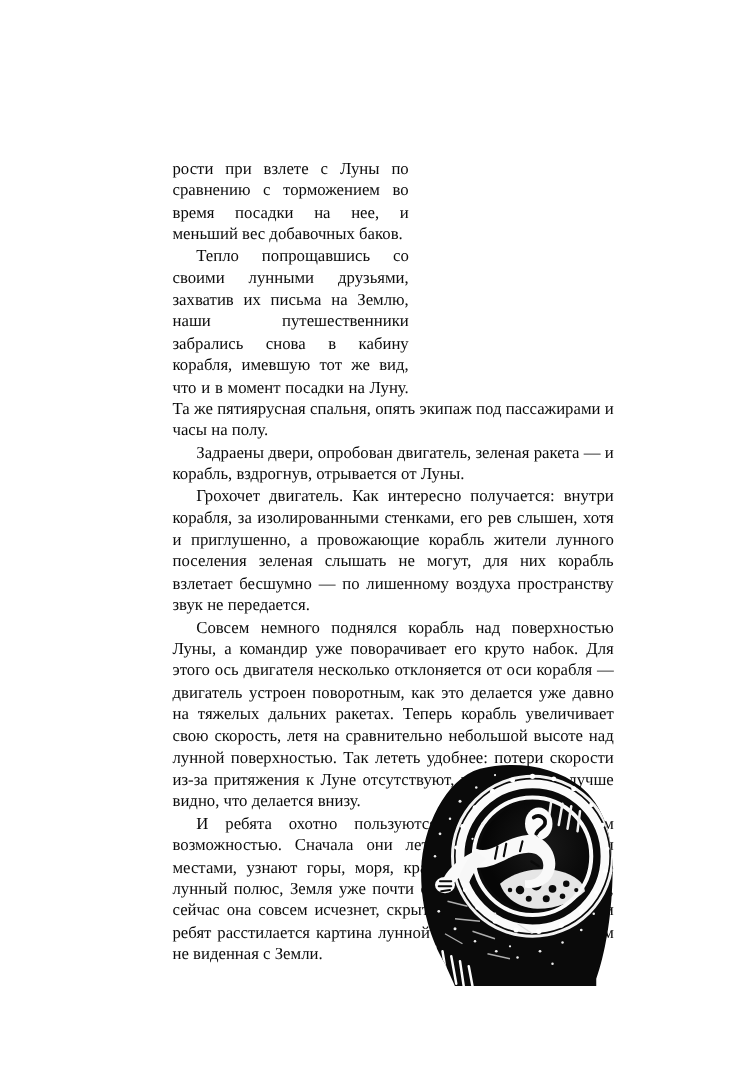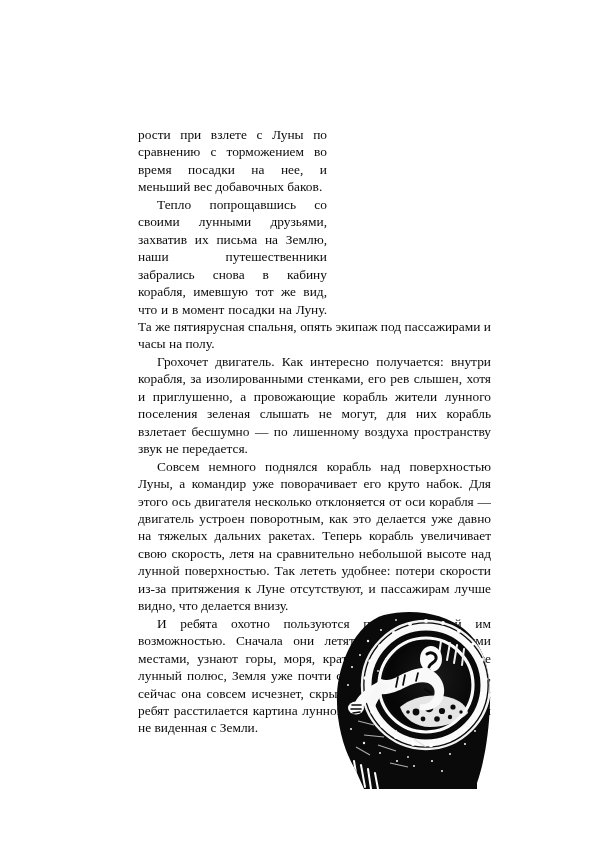--- a/index.html
+++ b/index.html
@@ -74,20 +74,21 @@
 <body>
 
 <div id="page">
 
   <div id="text-column" class="clearfix">
 
     <div id="illustration-float"></div>
 
     <p class="para">рости при взлете с Луны по сравнению с торможением во время посадки на нее, и меньший вес добавочных баков.</p>
     <p class="para indent">Тепло попрощавшись со своими лунными друзьями, захватив их письма на Землю, наши путешественники забрались снова в кабину корабля, имевшую тот же вид, что и в момент посадки на Луну. Та же пятиярусная спальня, опять экипаж под пассажирами и часы на полу.</p>
+    <p class="para indent">Задраены двери, опробован двигатель, зеленая ракета — и корабль, вздрогнув, отрывается от Луны.</p>
     <p class="para indent">Грохочет двигатель. Как интересно получается: внутри корабля, за изолированными стенками, его рев слышен, хотя и приглушенно, а провожающие корабль жители лунного поселения зеленая слышать не могут, для них корабль взлетает бесшумно — по лишенному воздуха пространству звук не передается.</p>
     <p class="para indent">Совсем немного поднялся корабль над поверхностью Луны, а командир уже поворачивает его круто набок. Для этого ось двигателя несколько отклоняется от оси корабля — двигатель устроен поворотным, как это делается уже давно на тяжелых дальних ракетах. Теперь корабль увеличивает свою скорость, летя на сравнительно небольшой высоте над лунной поверхностью. Так лететь удобнее: потери скорости из-за притяжения к Луне отсутствуют, и пассажирам лучше видно, что делается внизу.</p>
     <p class="para indent">И ребята охотно пользуются предоставляемой им возможностью. Сначала они летят над уже знакомыми местами, узнают горы, моря, кратеры. Но вот все ближе лунный полюс, Земля уже почти скрывается за горизонтом, сейчас она совсем исчезнет, скрытая Луной. Перед глазами ребят расстилается картина лунной поверхности, еще никем не виденная с Земли.</p>
   </div>
 
   <div id="illustration">
     <svg width="157" height="178" viewBox="0 0 157 178" xmlns="http://www.w3.org/2000/svg">
       <defs>
         <clipPath id="blobClip">
           <path d="M50 4 C78 -3 110 2 130 18 C150 34 157 60 156 92

